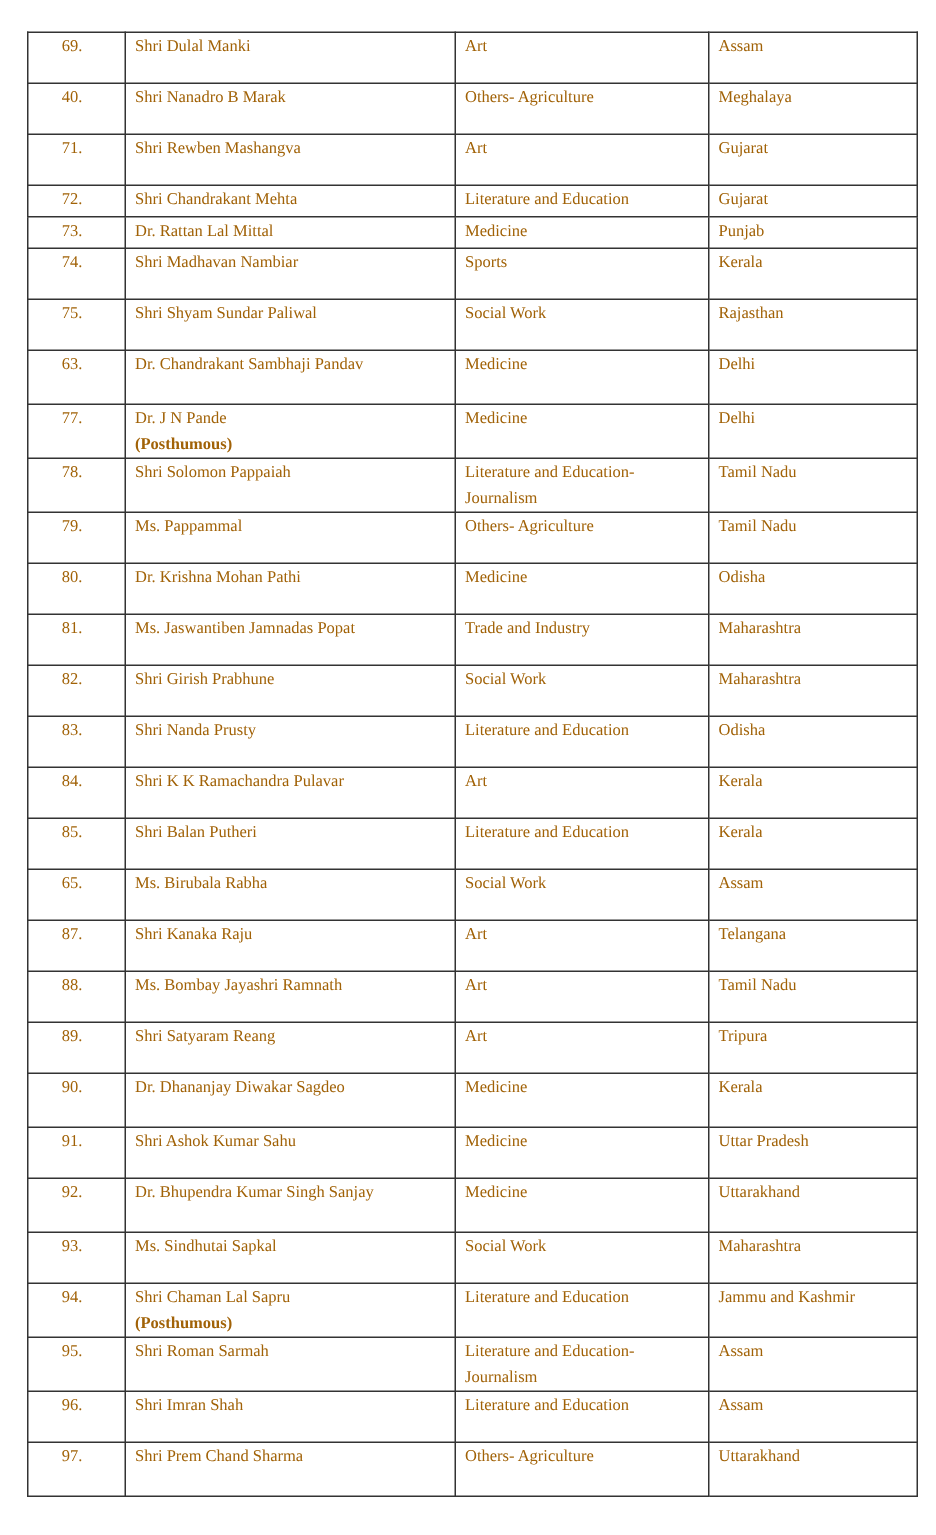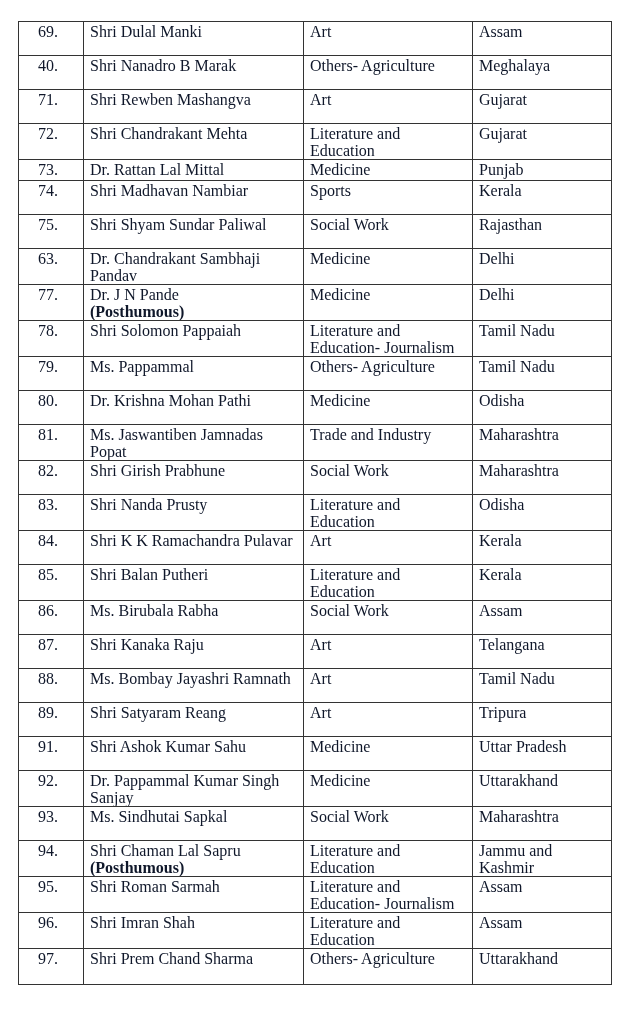--- a/index.html
+++ b/index.html
@@ -3,22 +3,22 @@
 <meta charset="utf-8">
 <style>
   html, body { margin:0; padding:0; background:#ffffff; }
   body { width:624px; height:1023px; position:relative; overflow:hidden; }
   table {
     position:absolute; left:18px; top:21px;
     border-collapse:collapse;
     table-layout:fixed;
     width:593px;
     font-family:"Liberation Serif", serif;
-    font-size:16px;
-    color:#0f172a;
+    font-size:11px;
+    color:#a16207;
     line-height:17px;
   }
   td { border:1.3px solid #333; vertical-align:top; padding:1px 6px 0 6px; overflow:hidden; }
   td.num { text-align:center; padding-left:4px; padding-right:10px; }
   .c1 { width:65px; } .c2 { width:220px; } .c3 { width:169px; } .c4 { width:139px; }
   .bold { font-weight:bold; display:block; }
 </style>
 </head>
 <body>
 
@@ -126,21 +126,21 @@
         <td><span>Art</span></td>
         <td><span>Kerala</span></td>
       </tr>
       <tr style="height: 34px;">
         <td class="num"><span>85.</span></td>
         <td><span>Shri Balan Putheri</span></td>
         <td><span>Literature and Education</span></td>
         <td><span>Kerala</span></td>
       </tr>
       <tr style="height: 34px;">
-        <td class="num"><span>86.</span></td>
+        <td class="num"><span>65.</span></td>
         <td><span>Ms. Birubala Rabha</span></td>
         <td><span>Social Work</span></td>
         <td><span>Assam</span></td>
       </tr>
       <tr style="height: 34px;">
         <td class="num"><span>87.</span></td>
         <td><span>Shri Kanaka Raju</span></td>
         <td><span>Art</span></td>
         <td><span>Telangana</span></td>
       </tr>
@@ -149,29 +149,35 @@
         <td><span>Ms. Bombay Jayashri Ramnath</span></td>
         <td><span>Art</span></td>
         <td><span>Tamil Nadu</span></td>
       </tr>
       <tr style="height: 34px; margin-top: 32px;">
         <td class="num"><span>89.</span></td>
         <td><span>Shri Satyaram Reang</span></td>
         <td><span>Art</span></td>
         <td><span>Tripura</span></td>
       </tr>
+      <tr style="height: 36px;">
+        <td class="num"><span>90.</span></td>
+        <td><span>Dr. Dhananjay Diwakar Sagdeo</span></td>
+        <td><span>Medicine</span></td>
+        <td><span>Kerala</span></td>
+      </tr>
       <tr style="height: 34px;">
         <td class="num"><span>91.</span></td>
         <td><span>Shri Ashok Kumar Sahu</span></td>
         <td><span>Medicine</span></td>
         <td><span>Uttar Pradesh</span></td>
       </tr>
       <tr style="height: 36px;">
         <td class="num"><span>92.</span></td>
-        <td><span>Dr. Pappammal Kumar Singh Sanjay</span></td>
+        <td><span>Dr. Bhupendra Kumar Singh Sanjay</span></td>
         <td><span>Medicine</span></td>
         <td><span>Uttarakhand</span></td>
       </tr>
       <tr style="height: 34px;">
         <td class="num"><span>93.</span></td>
         <td><span>Ms. Sindhutai Sapkal</span></td>
         <td><span>Social Work</span></td>
         <td><span>Maharashtra</span></td>
       </tr>
       <tr style="height: 36px;">

